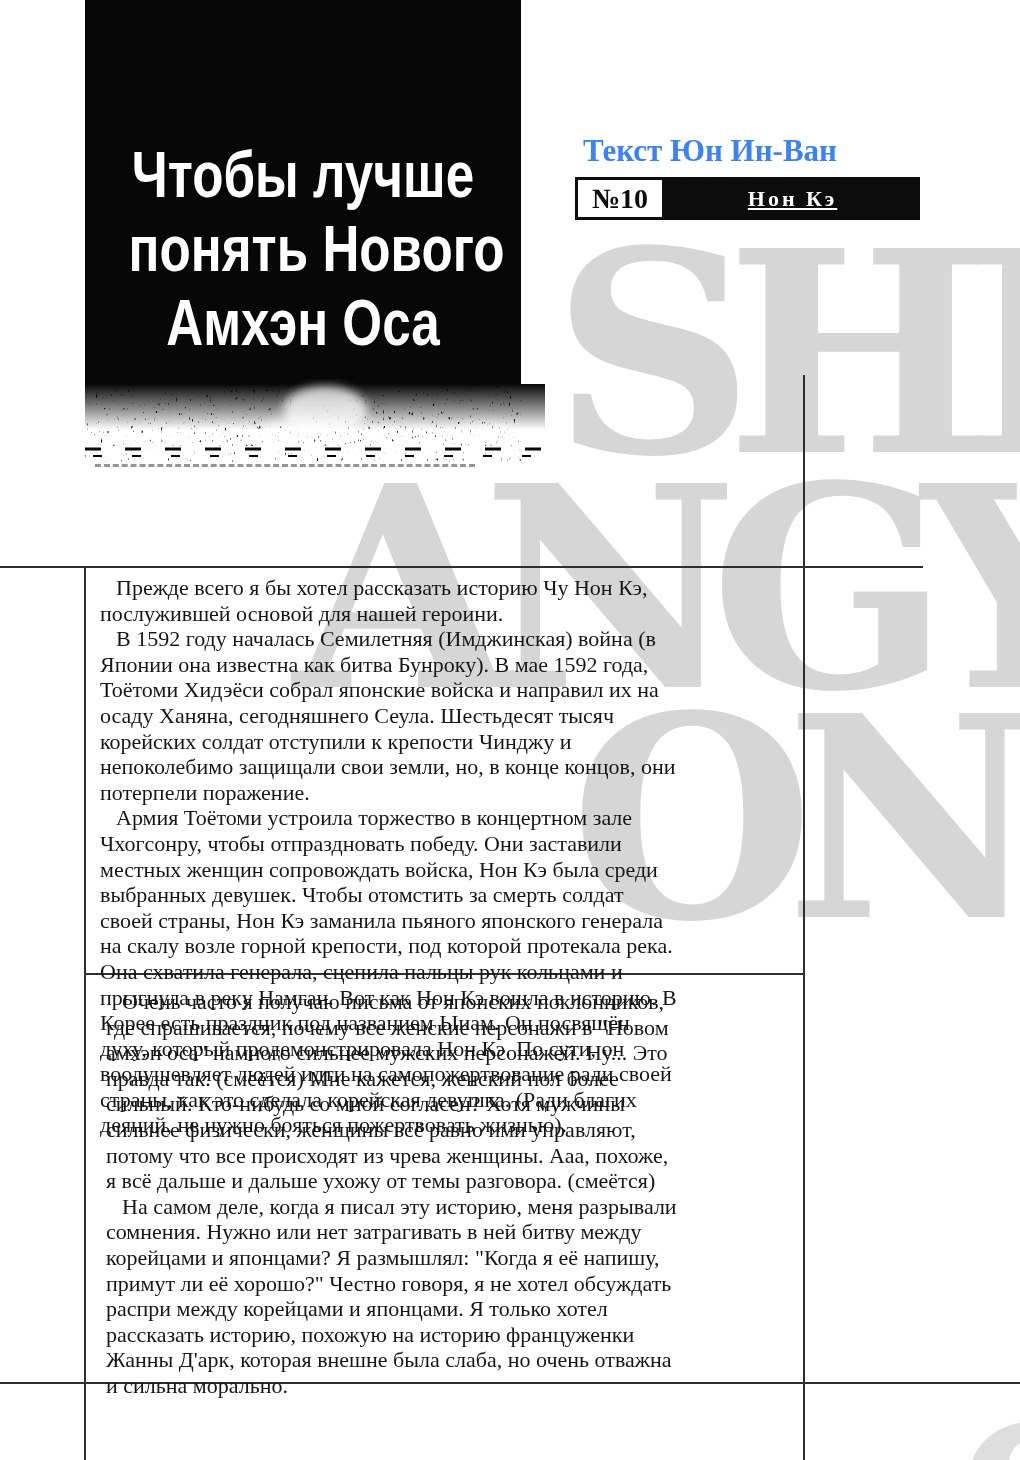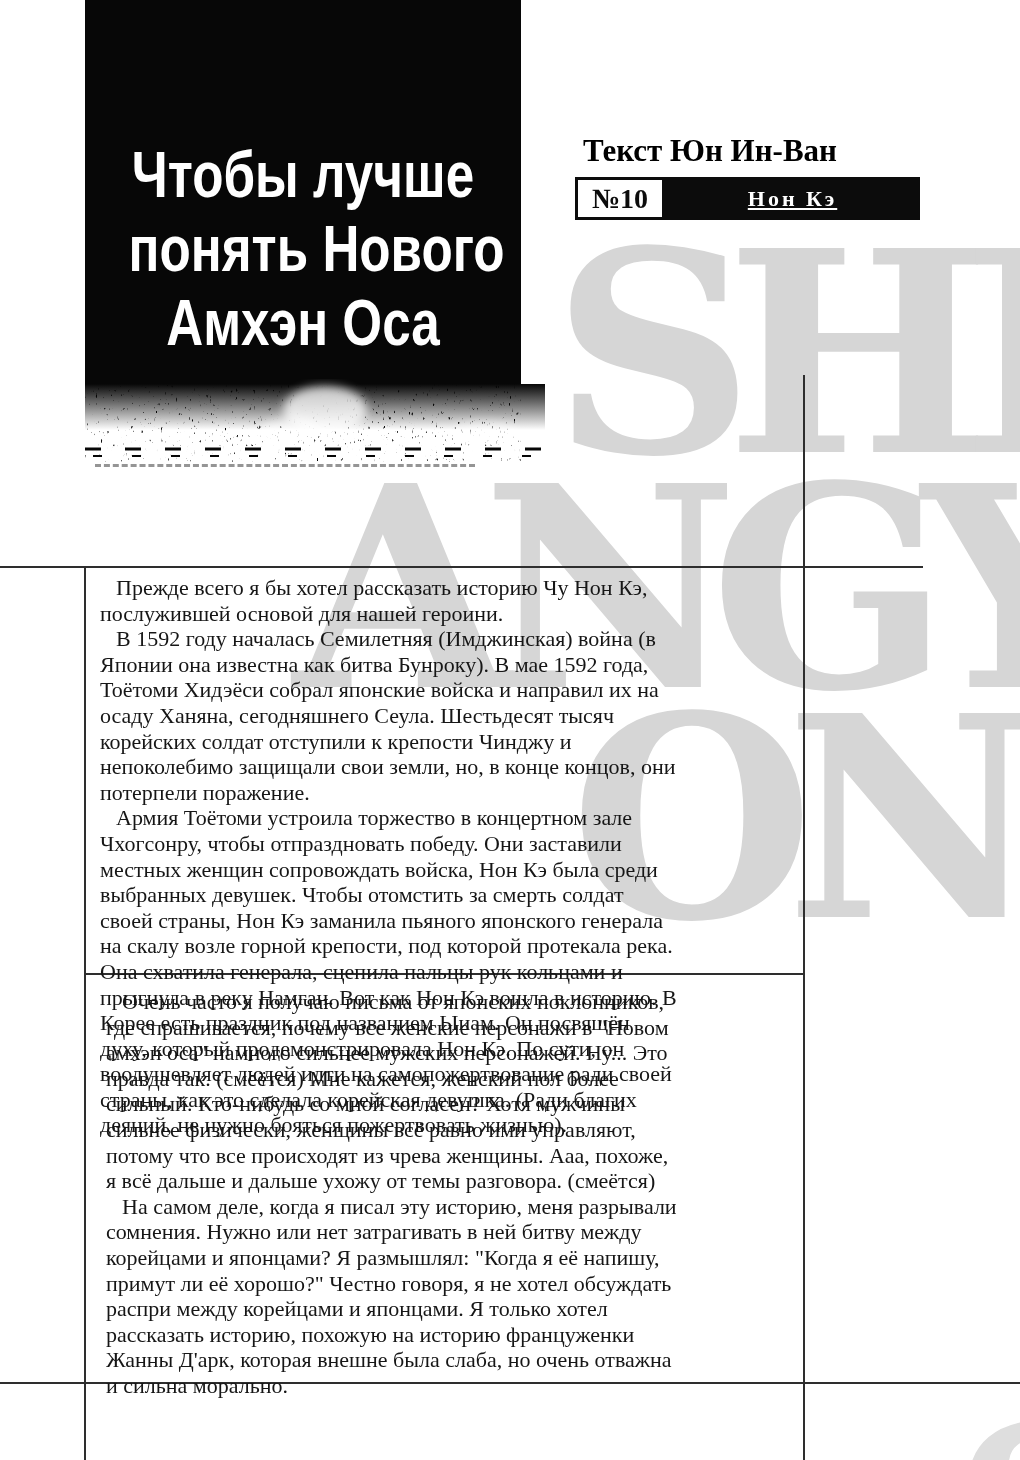--- a/index.html
+++ b/index.html
@@ -66,21 +66,21 @@
     border-bottom: 3px dashed rgba(20,20,20,0.45);
   }
 
   
   .byline {
     position: absolute;
     left: 583px; top: 133px;
     font-family: "Liberation Serif", serif;
     font-weight: bold;
     font-size: 31px;
-    color: #000000;
+    color: #3b82f6;
     white-space: nowrap;
   }
   .issue-box {
     position: absolute;
     left: 575px; top: 177px;
     width: 345px; height: 43px;
     display: flex;
     background: #0c0c0c;
   }
   .issue-num {

